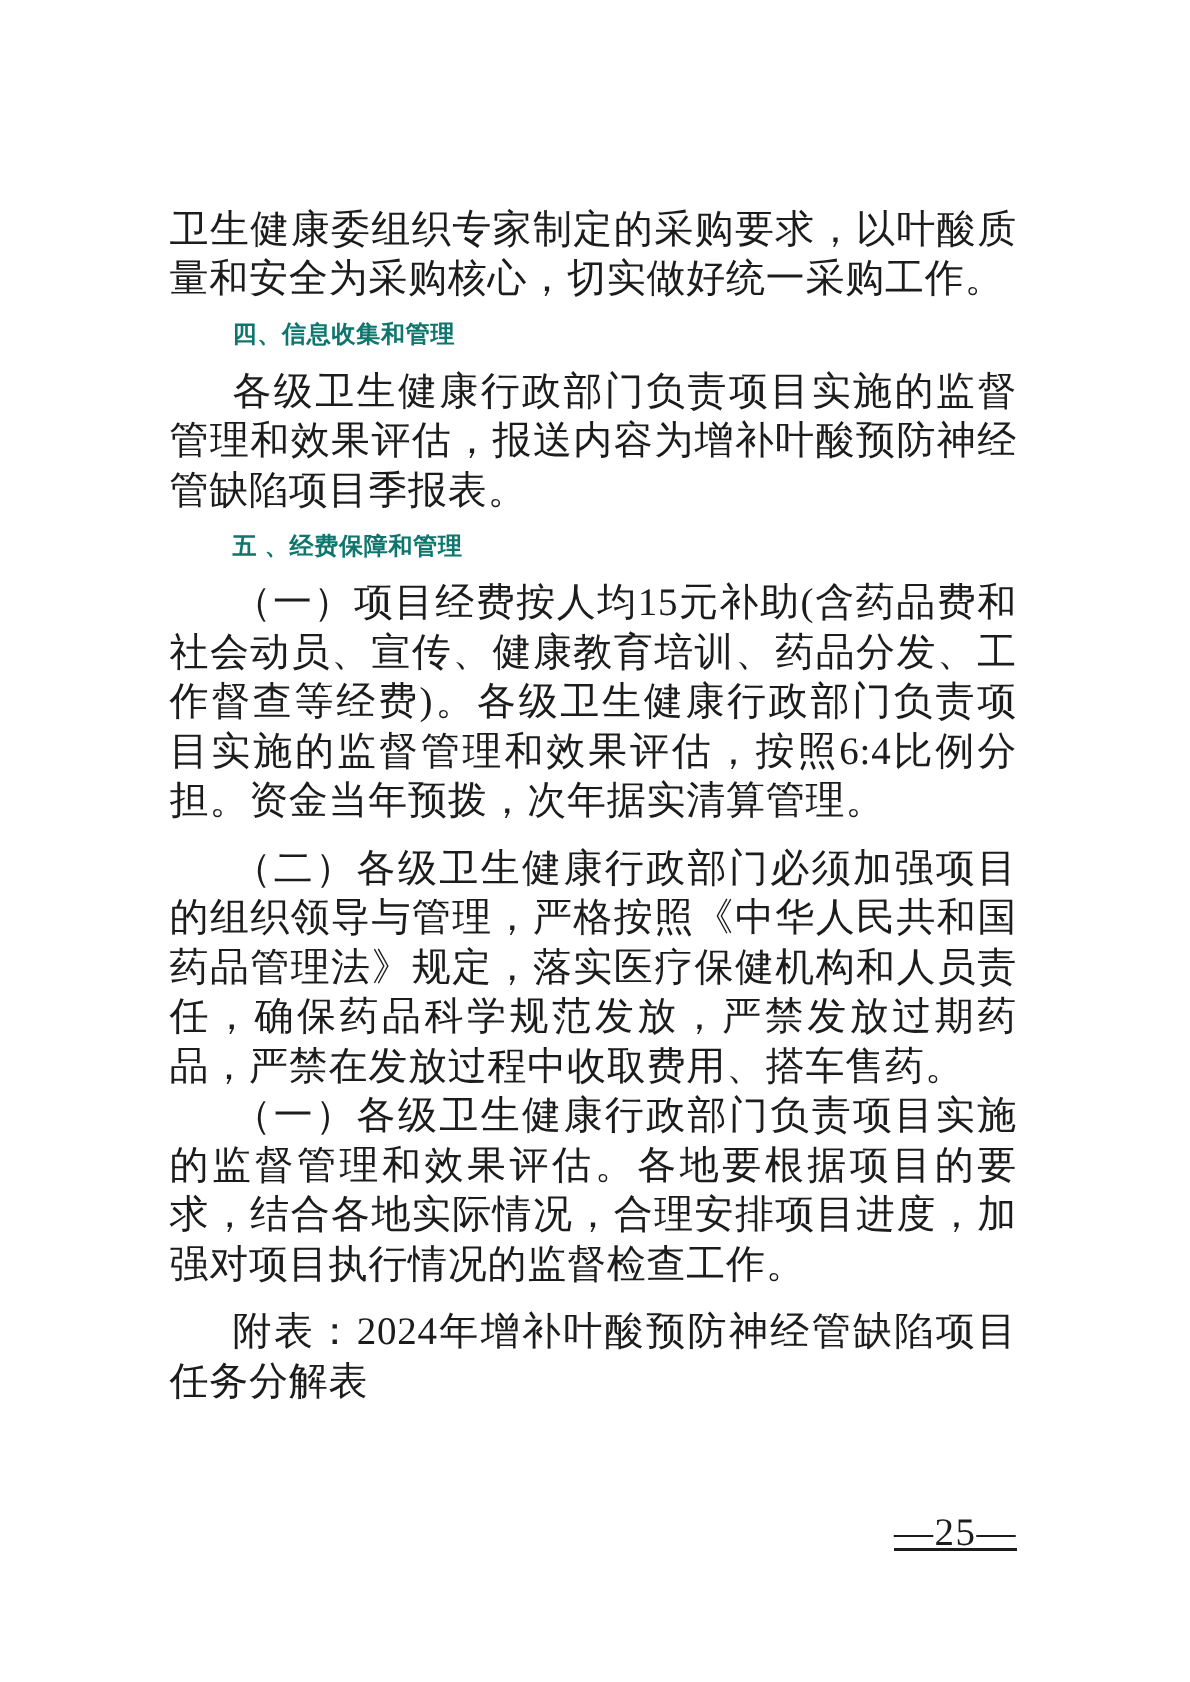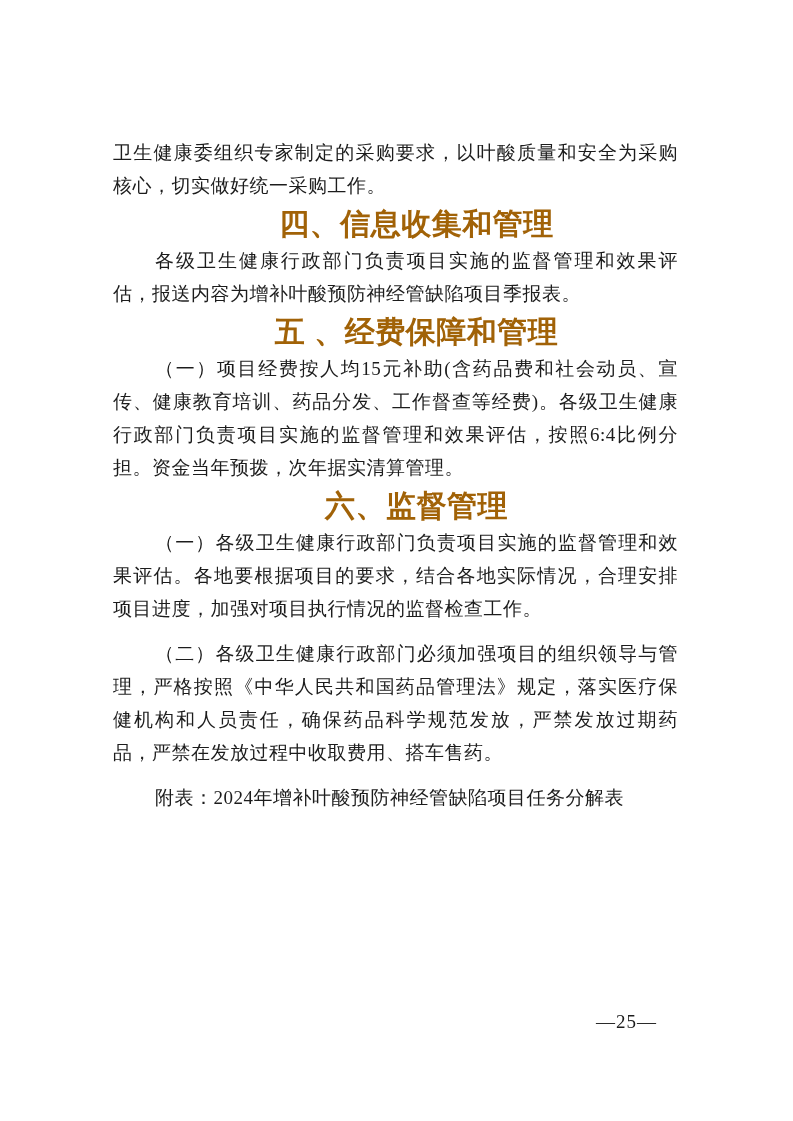--- a/index.html
+++ b/index.html
@@ -10,70 +10,69 @@
     overflow: hidden;
     font-family: "Liberation Serif", serif;
     color: #1c1c1c;
   }
   .page-body {
     position: absolute;
     left: 113px; top: 136px;
     width: 565px;
   }
   .para {
-    font-size: 19px;
+    font-size: 26px;
     line-height: 33px;
     text-align: justify;
     text-justify: inter-character;
     margin: 0;
     letter-spacing: 0.5px;
   }
   .para.indent { text-indent: 42px; }
   .para.spaced { margin-top: 12px; }
   .heading {
     font-family: "Liberation Sans", "DejaVu Sans", sans-serif;
     font-weight: 700;
-    color: #a16207;
-    font-size: 30px;
+    color: #0f766e;
+    font-size: 16px;
     line-height: 33px;
     margin: 5px 0 4px 0;
     text-indent: 42px;
     letter-spacing: 0.5px;
-    text-align: center;
   }
   .page-number {
     position: absolute;
     left: 596px; top: 1010px;
-    font-size: 19px;
+    font-size: 26px;
     line-height: 24px;
     color: #1c1c1c;
     letter-spacing: 1px;
     white-space: nowrap;
+    text-decoration: underline;
   }
 </style>
 </head>
 <body>
 
 <div class="page-body">
 
   <p class="para">卫生健康委组织专家制定的采购要求，以叶酸质量和安全为采购核心，切实做好统一采购工作。</p>
 
   <h3 class="heading">四、信息收集和管理</h3>
 
   <p class="para indent">各级卫生健康行政部门负责项目实施的监督管理和效果评估，报送内容为增补叶酸预防神经管缺陷项目季报表。</p>
 
   <h3 class="heading">五 、经费保障和管理</h3>
 
   <p class="para indent">（一）项目经费按人均15元补助(含药品费和社会动员、宣传、健康教育培训、药品分发、工作督查等经费)。各级卫生健康行政部门负责项目实施的监督管理和效果评估，按照6:4比例分担。资金当年预拨，次年据实清算管理。</p>
 
 
 
-  <h3 class="heading">六、监督管理</h3>
+
+  <p class="para indent spaced">（二）各级卫生健康行政部门必须加强项目的组织领导与管理，严格按照《中华人民共和国药品管理法》规定，落实医疗保健机构和人员责任，确保药品科学规范发放，严禁发放过期药品，严禁在发放过程中收取费用、搭车售药。</p>
 
   <p class="para indent">（一）各级卫生健康行政部门负责项目实施的监督管理和效果评估。各地要根据项目的要求，结合各地实际情况，合理安排项目进度，加强对项目执行情况的监督检查工作。</p>
-
-  <p class="para indent spaced">（二）各级卫生健康行政部门必须加强项目的组织领导与管理，严格按照《中华人民共和国药品管理法》规定，落实医疗保健机构和人员责任，确保药品科学规范发放，严禁发放过期药品，严禁在发放过程中收取费用、搭车售药。</p>
 
   <p class="para indent spaced">附表：2024年增补叶酸预防神经管缺陷项目任务分解表</p>
 
 </div>
 
 <div class="page-number">—25—</div>
 
 </body></html>

